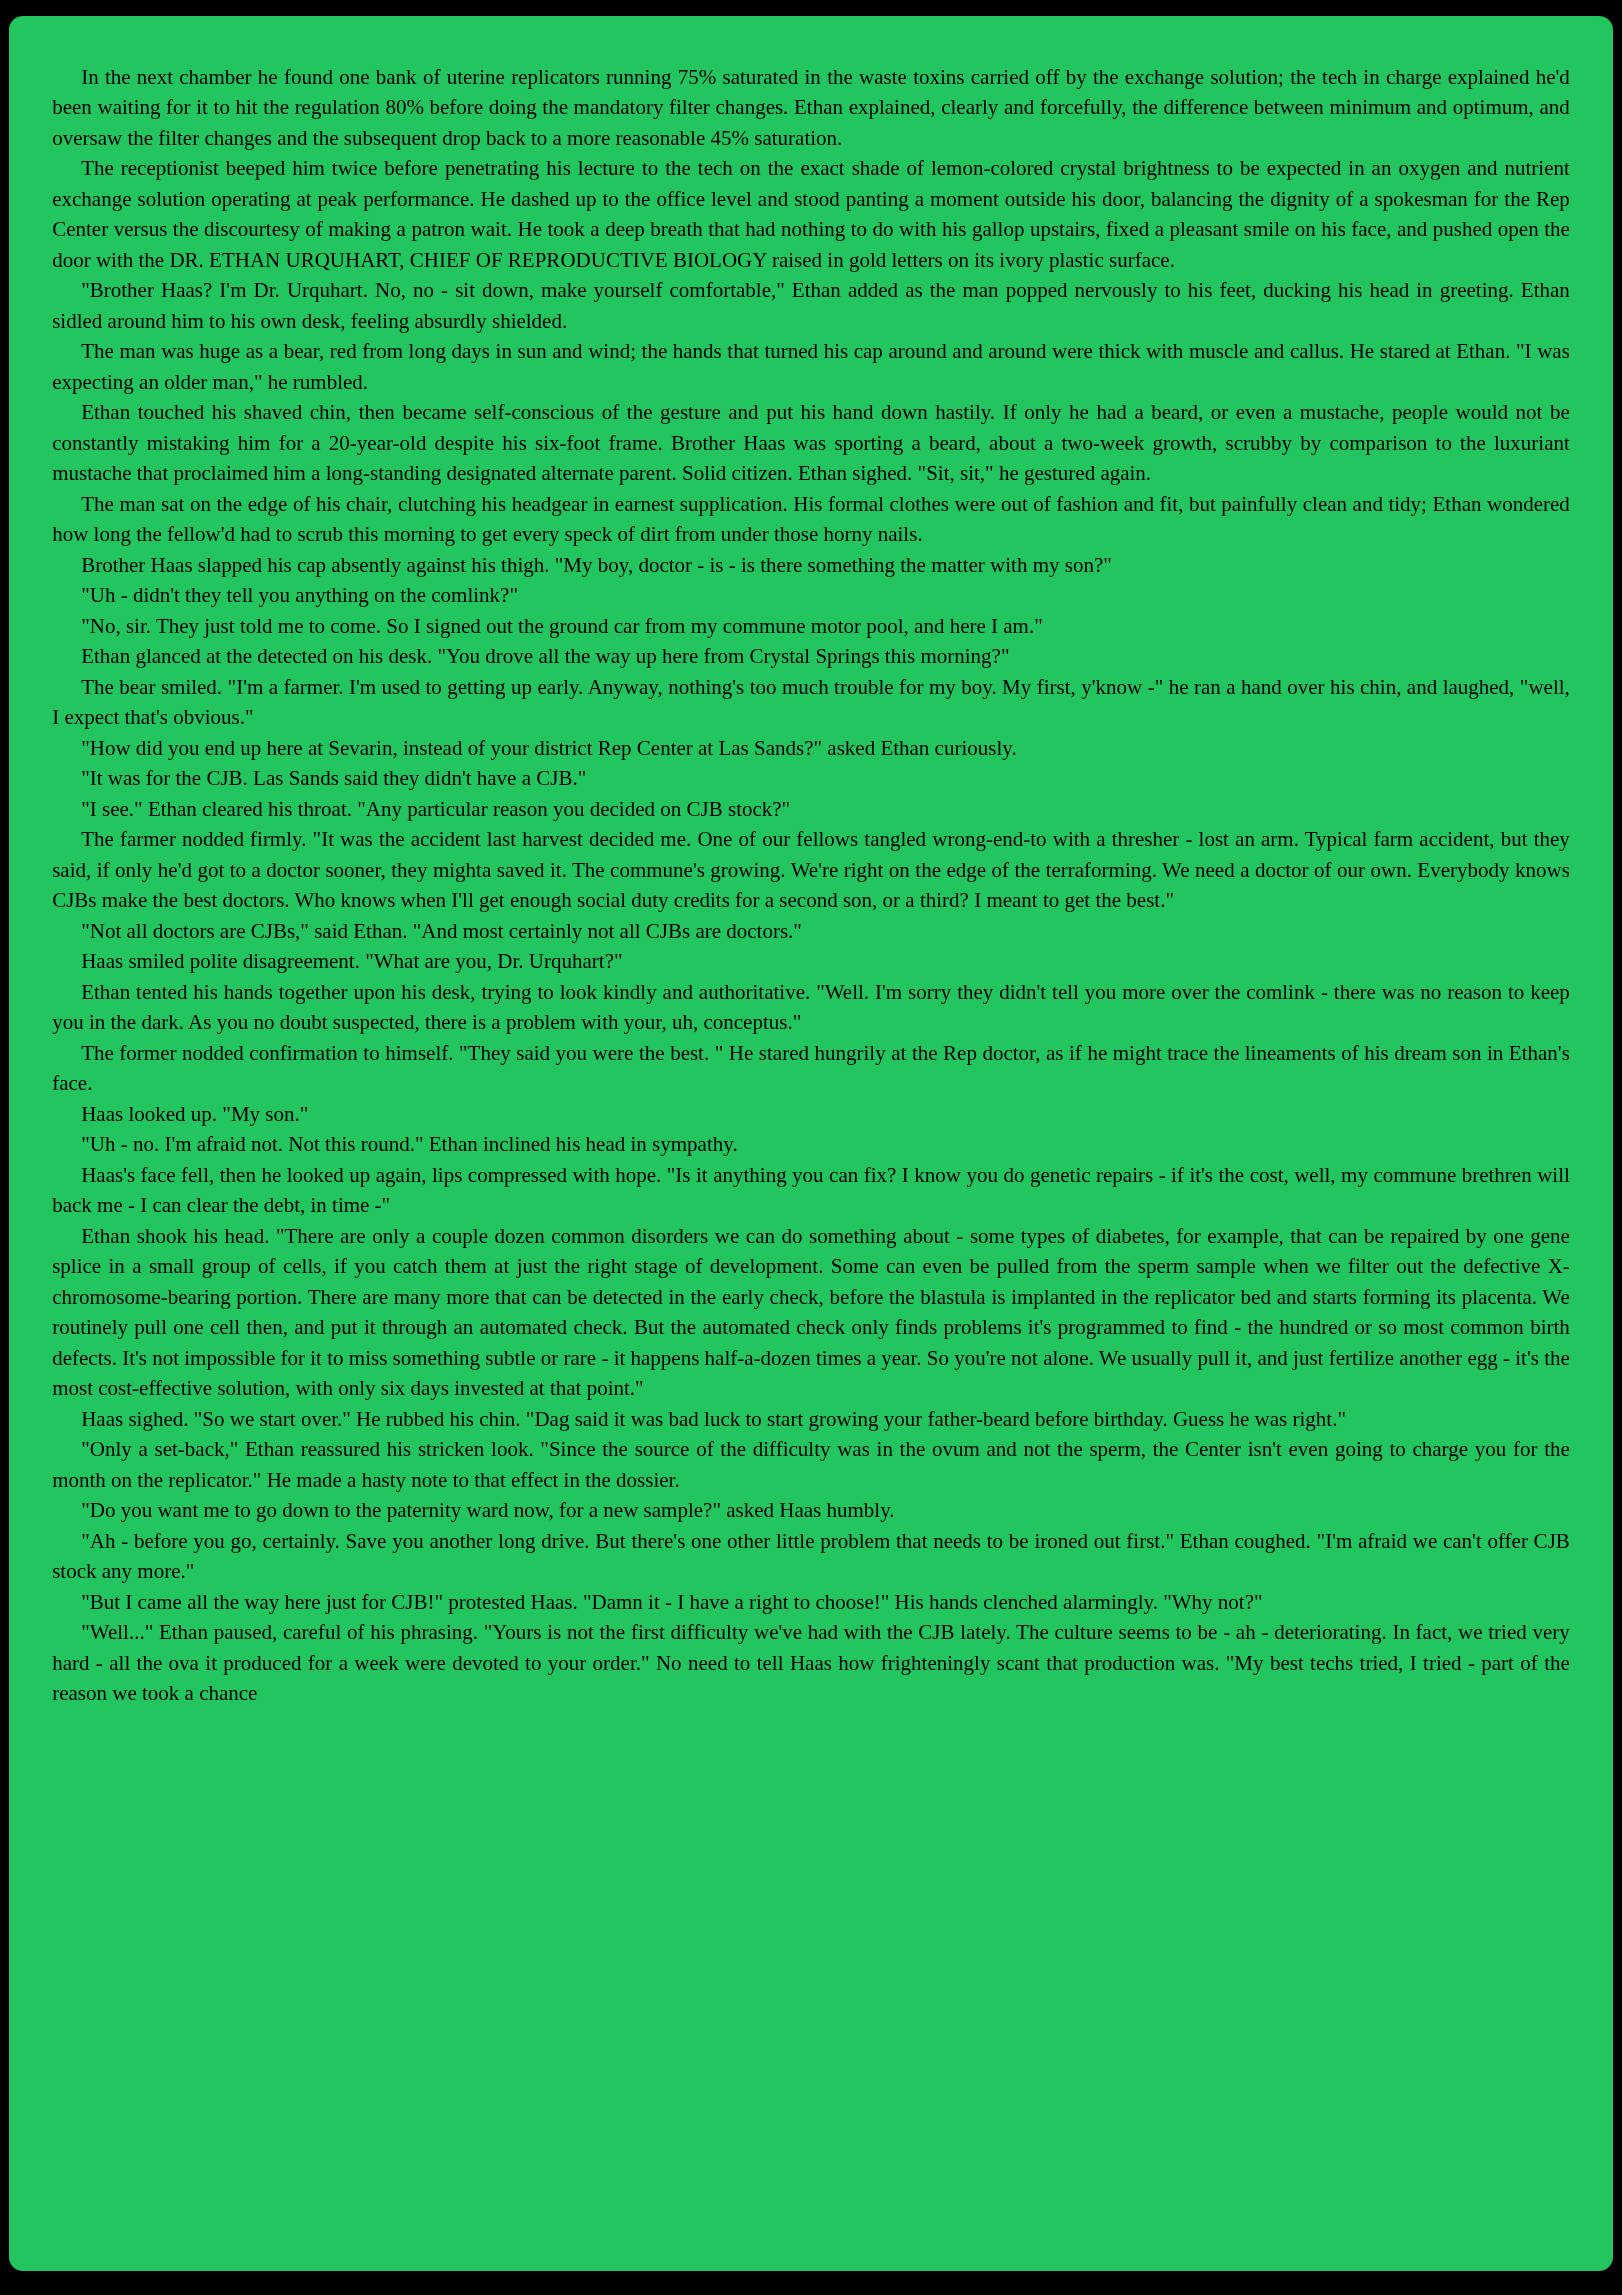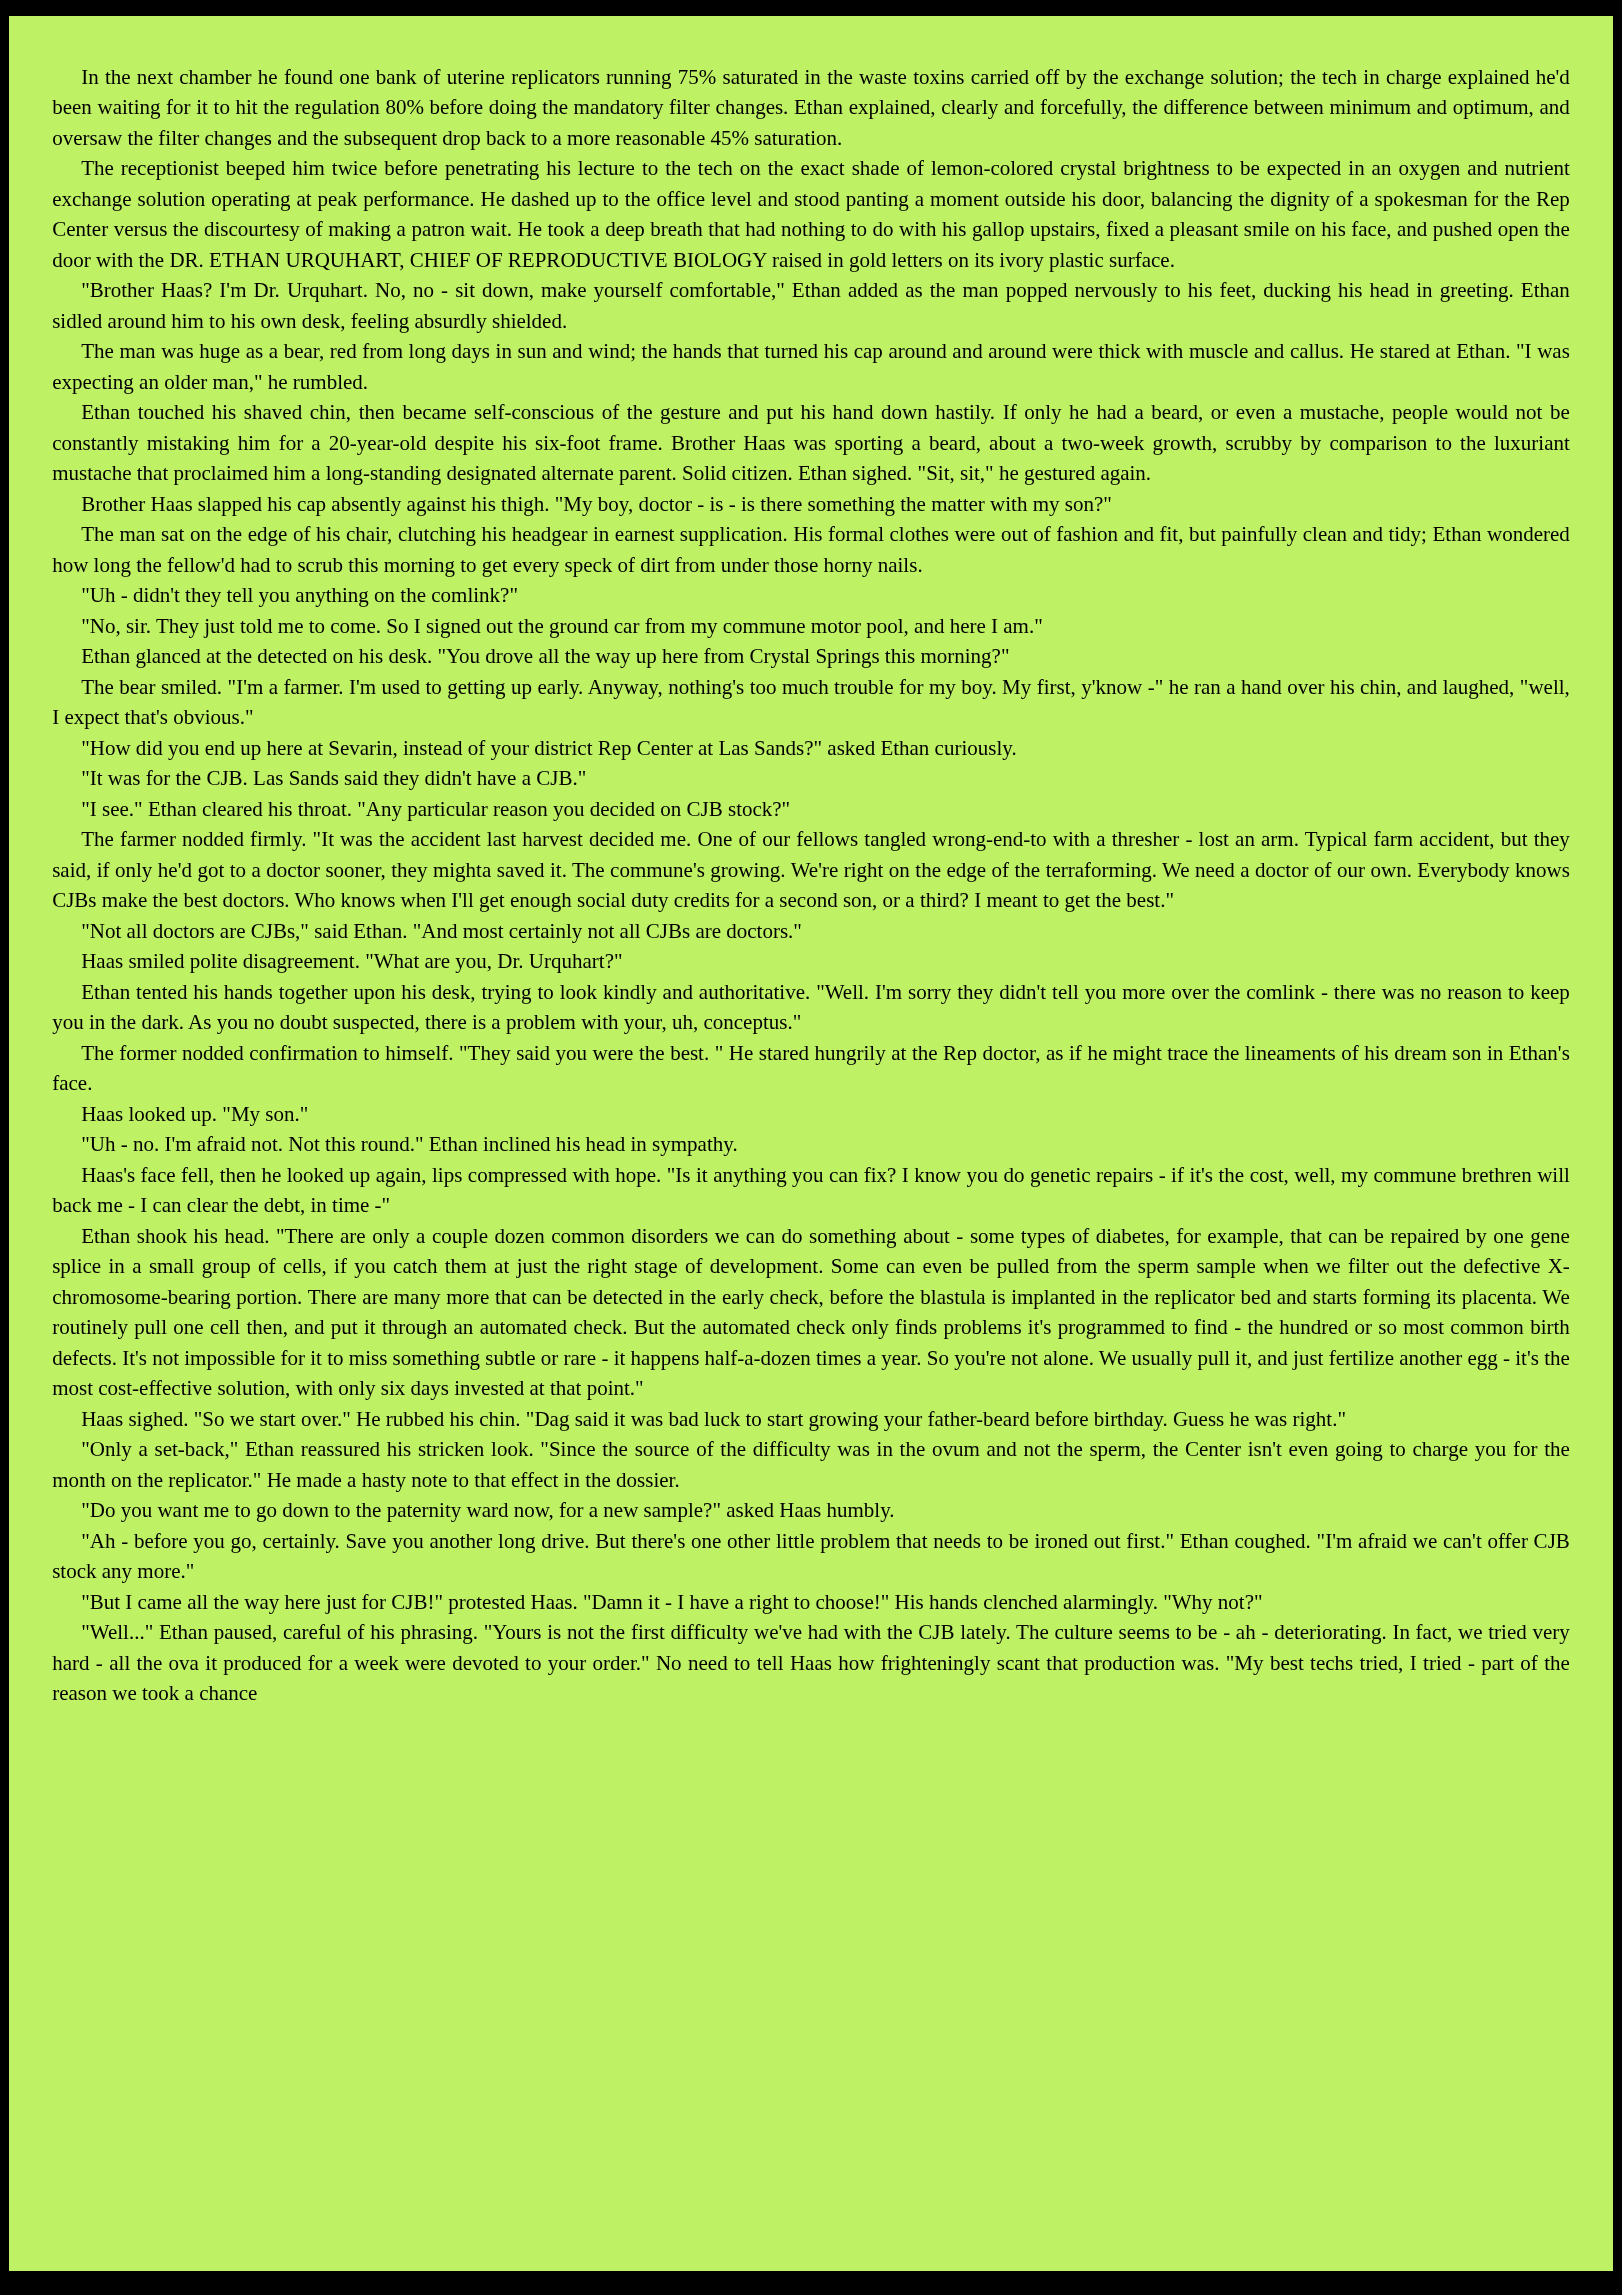--- a/index.html
+++ b/index.html
@@ -12,21 +12,22 @@
     background: #000000;
     position: relative;
     overflow: hidden;
   }
   .paper {
     position: absolute;
     top: 15.7px;
     left: 9.2px;
     right: 9.2px;
     bottom: 23.6px;
-    background: #bef264;
+    background: #22c55e;
+    border-radius: 14px;
   }
   .text-block {
     position: absolute;
     top: 46px;
     left: 43px;
     right: 43px;
     font-family: "Liberation Serif", serif;
     font-size: 21px;
     line-height: 30.5px;
     color: #000000;
@@ -42,22 +43,22 @@
 </head>
 <body>
 
 <div class="paper">
   <main class="text-block">
       <p class="para">In the next chamber he found one bank of uterine replicators running 75% saturated in the waste toxins carried off by the exchange solution; the tech in charge explained he'd been waiting for it to hit the regulation 80% before doing the mandatory filter changes. Ethan explained, clearly and forcefully, the difference between minimum and optimum, and oversaw the filter changes and the subsequent drop back to a more reasonable 45% saturation.</p>
       <p class="para">The receptionist beeped him twice before penetrating his lecture to the tech on the exact shade of lemon-colored crystal brightness to be expected in an oxygen and nutrient exchange solution operating at peak performance. He dashed up to the office level and stood panting a moment outside his door, balancing the dignity of a spokesman for the Rep Center versus the discourtesy of making a patron wait. He took a deep breath that had nothing to do with his gallop upstairs, fixed a pleasant smile on his face, and pushed open the door with the DR. ETHAN URQUHART, CHIEF OF REPRODUCTIVE BIOLOGY raised in gold letters on its ivory plastic surface.</p>
       <p class="para">"Brother Haas? I'm Dr. Urquhart. No, no - sit down, make yourself comfortable," Ethan added as the man popped nervously to his feet, ducking his head in greeting. Ethan sidled around him to his own desk, feeling absurdly shielded.</p>
       <p class="para">The man was huge as a bear, red from long days in sun and wind; the hands that turned his cap around and around were thick with muscle and callus. He stared at Ethan. "I was expecting an older man," he rumbled.</p>
       <p class="para">Ethan touched his shaved chin, then became self-conscious of the gesture and put his hand down hastily. If only he had a beard, or even a mustache, people would not be constantly mistaking him for a 20-year-old despite his six-foot frame. Brother Haas was sporting a beard, about a two-week growth, scrubby by comparison to the luxuriant mustache that proclaimed him a long-standing designated alternate parent. Solid citizen. Ethan sighed. "Sit, sit," he gestured again.</p>
+      <p class="para">The man sat on the edge of his chair, clutching his headgear in earnest supplication. His formal clothes were out of fashion and fit, but painfully clean and tidy; Ethan wondered how long the fellow'd had to scrub this morning to get every speck of dirt from under those horny nails.</p>
       <p class="para">Brother Haas slapped his cap absently against his thigh. "My boy, doctor - is - is there something the matter with my son?"</p>
-      <p class="para">The man sat on the edge of his chair, clutching his headgear in earnest supplication. His formal clothes were out of fashion and fit, but painfully clean and tidy; Ethan wondered how long the fellow'd had to scrub this morning to get every speck of dirt from under those horny nails.</p>
       <p class="para">"Uh - didn't they tell you anything on the comlink?"</p>
       <p class="para">"No, sir. They just told me to come. So I signed out the ground car from my commune motor pool, and here I am."</p>
       <p class="para">Ethan glanced at the detected on his desk. "You drove all the way up here from Crystal Springs this morning?"</p>
       <p class="para">The bear smiled. "I'm a farmer. I'm used to getting up early. Anyway, nothing's too much trouble for my boy. My first, y'know -" he ran a hand over his chin, and laughed, "well, I expect that's obvious."</p>
       <p class="para">"How did you end up here at Sevarin, instead of your district Rep Center at Las Sands?" asked Ethan curiously.</p>
       <p class="para">"It was for the CJB. Las Sands said they didn't have a CJB."</p>
       <p class="para">"I see." Ethan cleared his throat. "Any particular reason you decided on CJB stock?"</p>
       <p class="para">The farmer nodded firmly. "It was the accident last harvest decided me. One of our fellows tangled wrong-end-to with a thresher - lost an arm. Typical farm accident, but they said, if only he'd got to a doctor sooner, they mighta saved it. The commune's growing. We're right on the edge of the terraforming. We need a doctor of our own. Everybody knows CJBs make the best doctors. Who knows when I'll get enough social duty credits for a second son, or a third? I meant to get the best."</p>
       <p class="para">"Not all doctors are CJBs," said Ethan. "And most certainly not all CJBs are doctors."</p>
       <p class="para">Haas smiled polite disagreement. "What are you, Dr. Urquhart?"</p>

